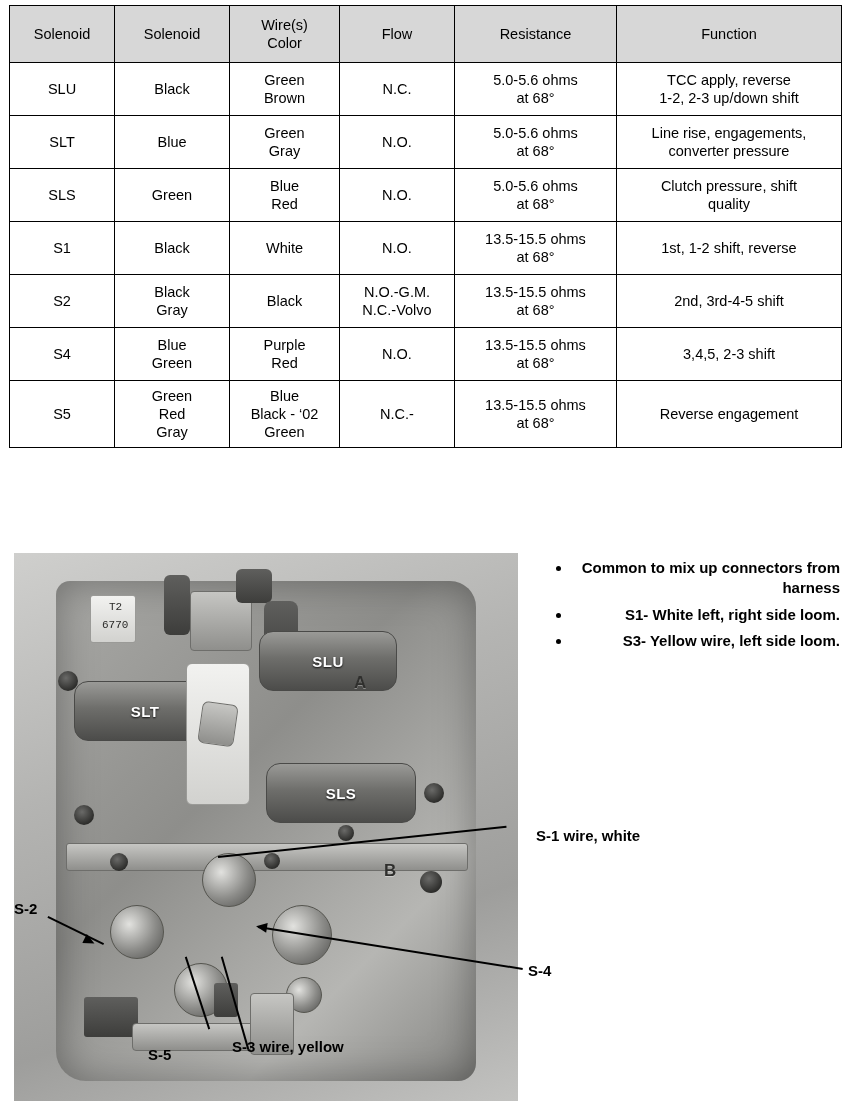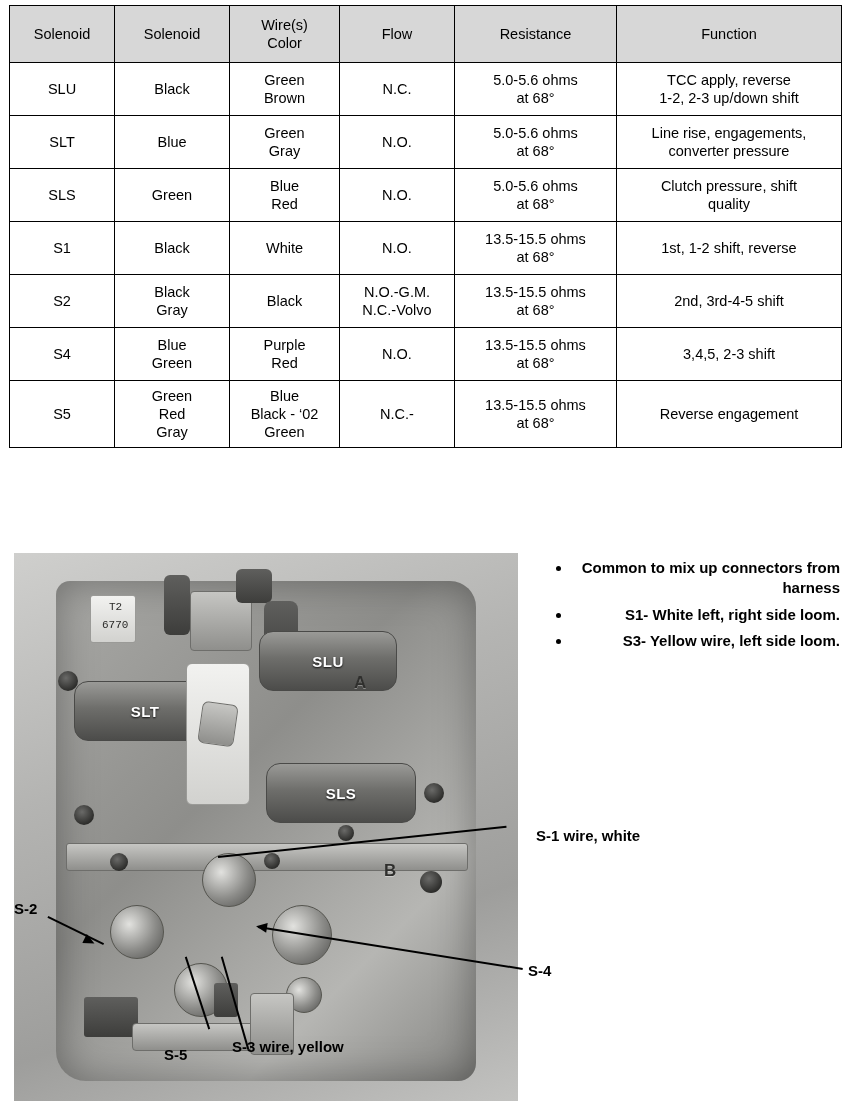--- a/index.html
+++ b/index.html
@@ -463,21 +463,21 @@
 
   <div class="leader" style="left:48px; top:376px; width:62px; transform:rotate(26deg);"></div>
   <div class="arrowhead" style="left:84px; top:396px; border-left:11px solid #000; border-top:5px solid transparent; border-bottom:5px solid transparent; transform:rotate(26deg);"></div>
   <div class="callout" style="left:14px; top:360px;">S-2</div>
 
   <div class="leader" style="left:258px; top:386px; width:268px; transform:rotate(9deg);"></div>
   <div class="arrowhead" style="left:256px; top:382px; border-right:11px solid #000; border-top:5px solid transparent; border-bottom:5px solid transparent; transform:rotate(9deg);"></div>
   <div class="callout" style="left:528px; top:410px;margin-top:12px;">S-4</div>
 
   <div class="leader" style="left:186px; top:416px; width:76px; transform:rotate(72deg);"></div>
-  <div class="callout" style="left:164px; top:506px;">S-5</div>
+  <div class="callout" style="left:148px; top:506px;">S-5</div>
 
   <div class="leader" style="left:222px; top:416px; width:96px; transform:rotate(74deg);"></div>
   <div class="callout" style="left:232px; top:498px;">S-3 wire, yellow</div>
 
   <div class="notes">
     <ul>
       <li>Common to mix up connectors from harness</li>
       <li>S1- White left, right side loom.</li>
       <li>S3- Yellow wire, left side loom.</li>
     </ul>

